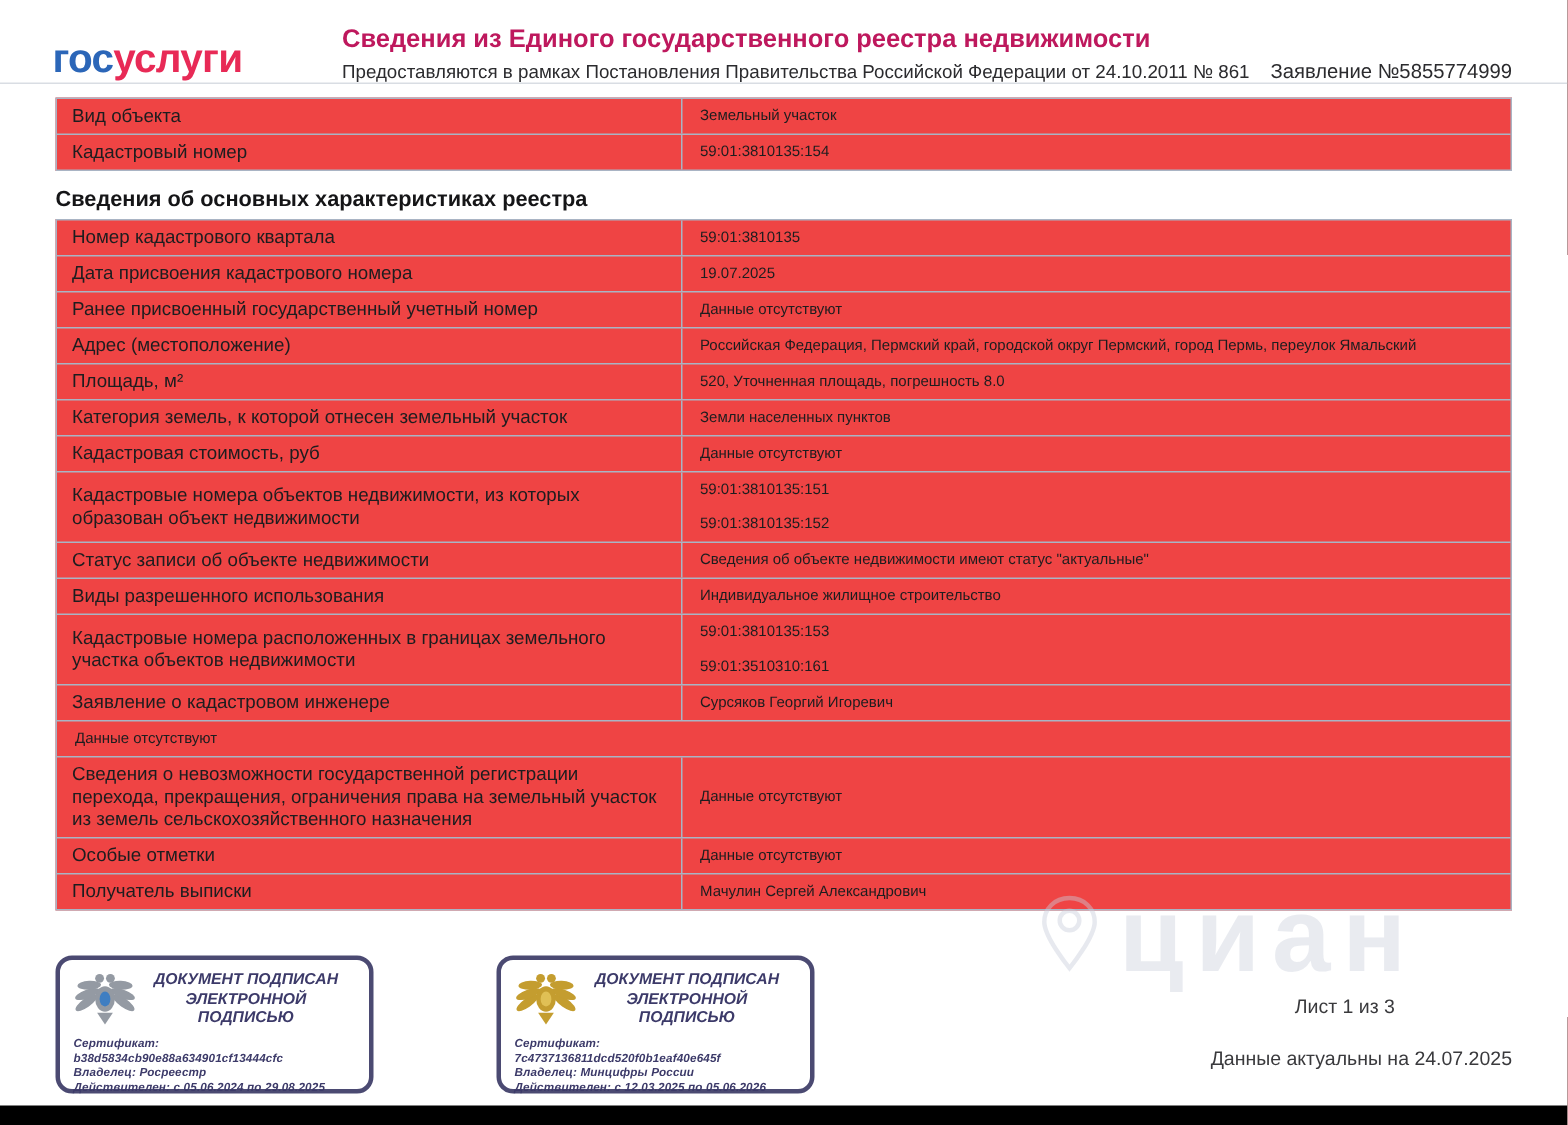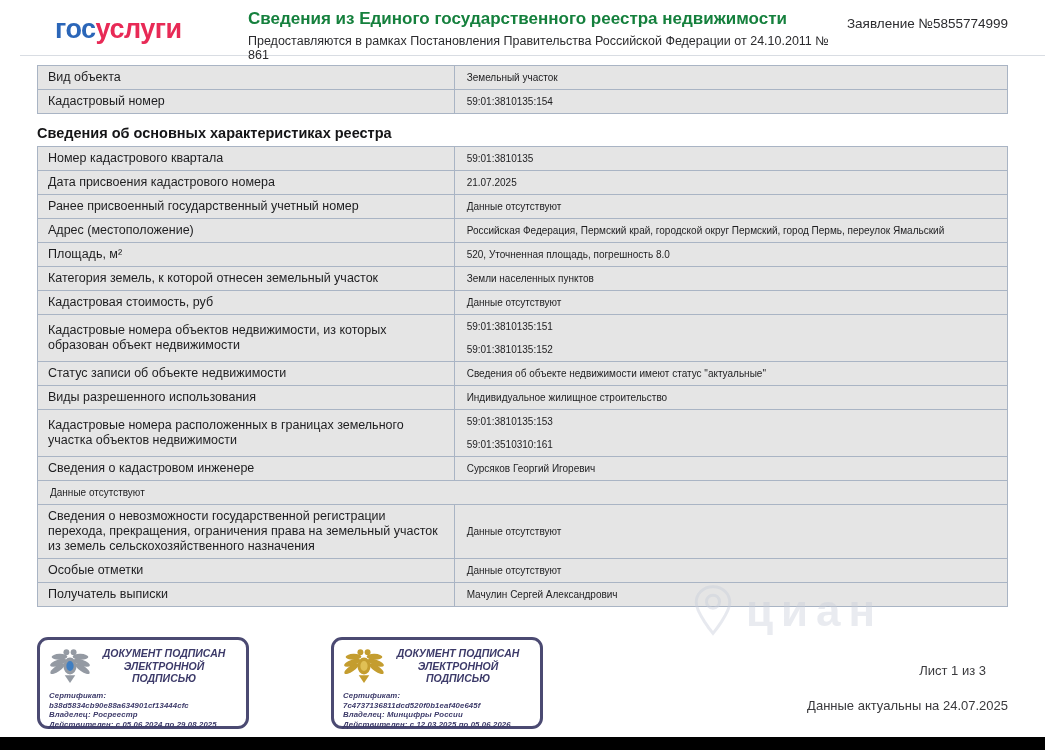--- a/index.html
+++ b/index.html
@@ -5,36 +5,35 @@
   * { margin:0; padding:0; box-sizing:border-box; }
   html,body { background:#888; }
   body { font-family:"Liberation Sans", sans-serif; }
   .page {
     position:relative; width:1045px; height:750px; margin:0 auto;
     background:#ffffff; overflow:hidden; color:#1d1d1f;
   }
 
   
   .header {
-    display:flex; align-items:flex-start;
+    display:flex; align-items:flex-end;
     height:56px; padding:9px 37px 0 35px;
     border-bottom:1px solid #d9dde3;
-    margin-left:20px;
   }
   .logo { font-size:27px; font-weight:bold; letter-spacing:-0.5px; margin-top:5px; width:193px; white-space:nowrap; }
   .logo .blue { color:#2b66b8; }
   .logo .red  { color:#e82a56; }
   .header-center { flex:1; }
-  .doc-title { font-size:17px; font-weight:bold; color:#15803d; }
+  .doc-title { font-size:17px; font-weight:bold; color:#be185d; }
   .doc-subtitle { font-size:12.5px; margin-top:5px; color:#2b2b2e; }
   .application { font-size:13.5px; margin-top:7px; white-space:nowrap; color:#2b2b2e; }
 
   
   .content { padding:9px 37px 0 37px; }
-  .info-table { border:1px solid #a9b4c4; background:#e5e5e5; }
+  .info-table { border:1px solid #a9b4c4; background:#ef4444; }
   .trow { display:flex; border-bottom:1px solid #a9b4c4; }
   .trow:last-child { border-bottom:none; }
   .tlabel {
     flex:0 0 43%; border-right:1px solid #a9b4c4;
     padding:4px 10px; display:flex; align-items:center;
     font-size:12.5px; line-height:15px;
   }
   .tvalue {
     flex:1; padding:4px 12px;
     display:flex; flex-direction:column; justify-content:center;
@@ -50,27 +49,27 @@
     width:212px; height:92px;
     border:3px solid #4b4a72; border-radius:11px;
     padding:6px 9px 4px; color:#3c3a69; background:#fff;font-style:italic;
   }
   .stamp + .stamp { margin-left:82px; }
   .stamp-top { display:flex; align-items:center; }
   .eagle-icon { width:42px; height:40px; flex:none; }
   .stamp-title { flex:1; text-align:center; font-weight:bold; font-size:10.5px; line-height:12.5px; padding:0 4px; }
   .stamp-lines { margin-top:5px; font-size:7.8px; font-weight:bold; line-height:9.5px; letter-spacing:0.1px; }
 
-  .footer-right { position:absolute; right:0; top:26px; text-align:right; font-size:13px; color:#3a3a3d; }
+  .footer-right { position:absolute; right:0; top:26px; text-align:center; font-size:13px; color:#3a3a3d; }
   .sheet { padding-right:22px; margin-bottom:20px; }
 
   .watermark {
     position:absolute; left:690px; top:583px;
     display:flex; align-items:center;
-    color:rgba(200,206,218,0.40); font-weight:bold; font-size:44px; letter-spacing:8px;
+    color:rgba(200,206,218,0.40); font-weight:bold; font-size:70px; letter-spacing:8px;
     pointer-events:none; user-select:none;justify-content:flex-end;
   }
   .watermark svg { width:46px; height:56px; margin-right:10px; opacity:0.8; }
 
   .bottom-bar { position:absolute; left:0; right:0; bottom:0; height:13px; background:#000; }
 </style>
 </head>
 <body>
 
 <div class="page">
@@ -108,21 +107,21 @@
     <div class="info-table">
       <div class="trow">
         <div class="tlabel">Номер кадастрового квартала</div>
         <div class="tvalue">
             <div class="vline">59:01:3810135</div>
           </div>
       </div>
       <div class="trow">
         <div class="tlabel">Дата присвоения кадастрового номера</div>
         <div class="tvalue">
-            <div class="vline">21.07.2025</div>
+            <div class="vline">19.07.2025</div>
           </div>
       </div>
       <div class="trow">
         <div class="tlabel">Ранее присвоенный государственный учетный номер</div>
         <div class="tvalue">
             <div class="vline">Данные отсутствуют</div>
           </div>
       </div>
       <div class="trow">
         <div class="tlabel">Адрес (местоположение)</div>
@@ -168,21 +167,21 @@
           </div>
       </div>
       <div class="trow">
         <div class="tlabel">Кадастровые номера расположенных в границах земельного участка объектов недвижимости</div>
         <div class="tvalue">
           <div class="vline">59:01:3810135:153</div>
           <div class="vline">59:01:3510310:161</div>
         </div>
       </div>
       <div class="trow">
-        <div class="tlabel">Сведения о кадастровом инженере</div>
+        <div class="tlabel">Заявление о кадастровом инженере</div>
         <div class="tvalue">
             <div class="vline">Сурсяков Георгий Игоревич</div>
           </div>
       </div>
       <div class="trow">
         <div class="tvalue">
             <div class="vline">Данные отсутствуют</div>
           </div>
       </div>
       <div class="trow">

